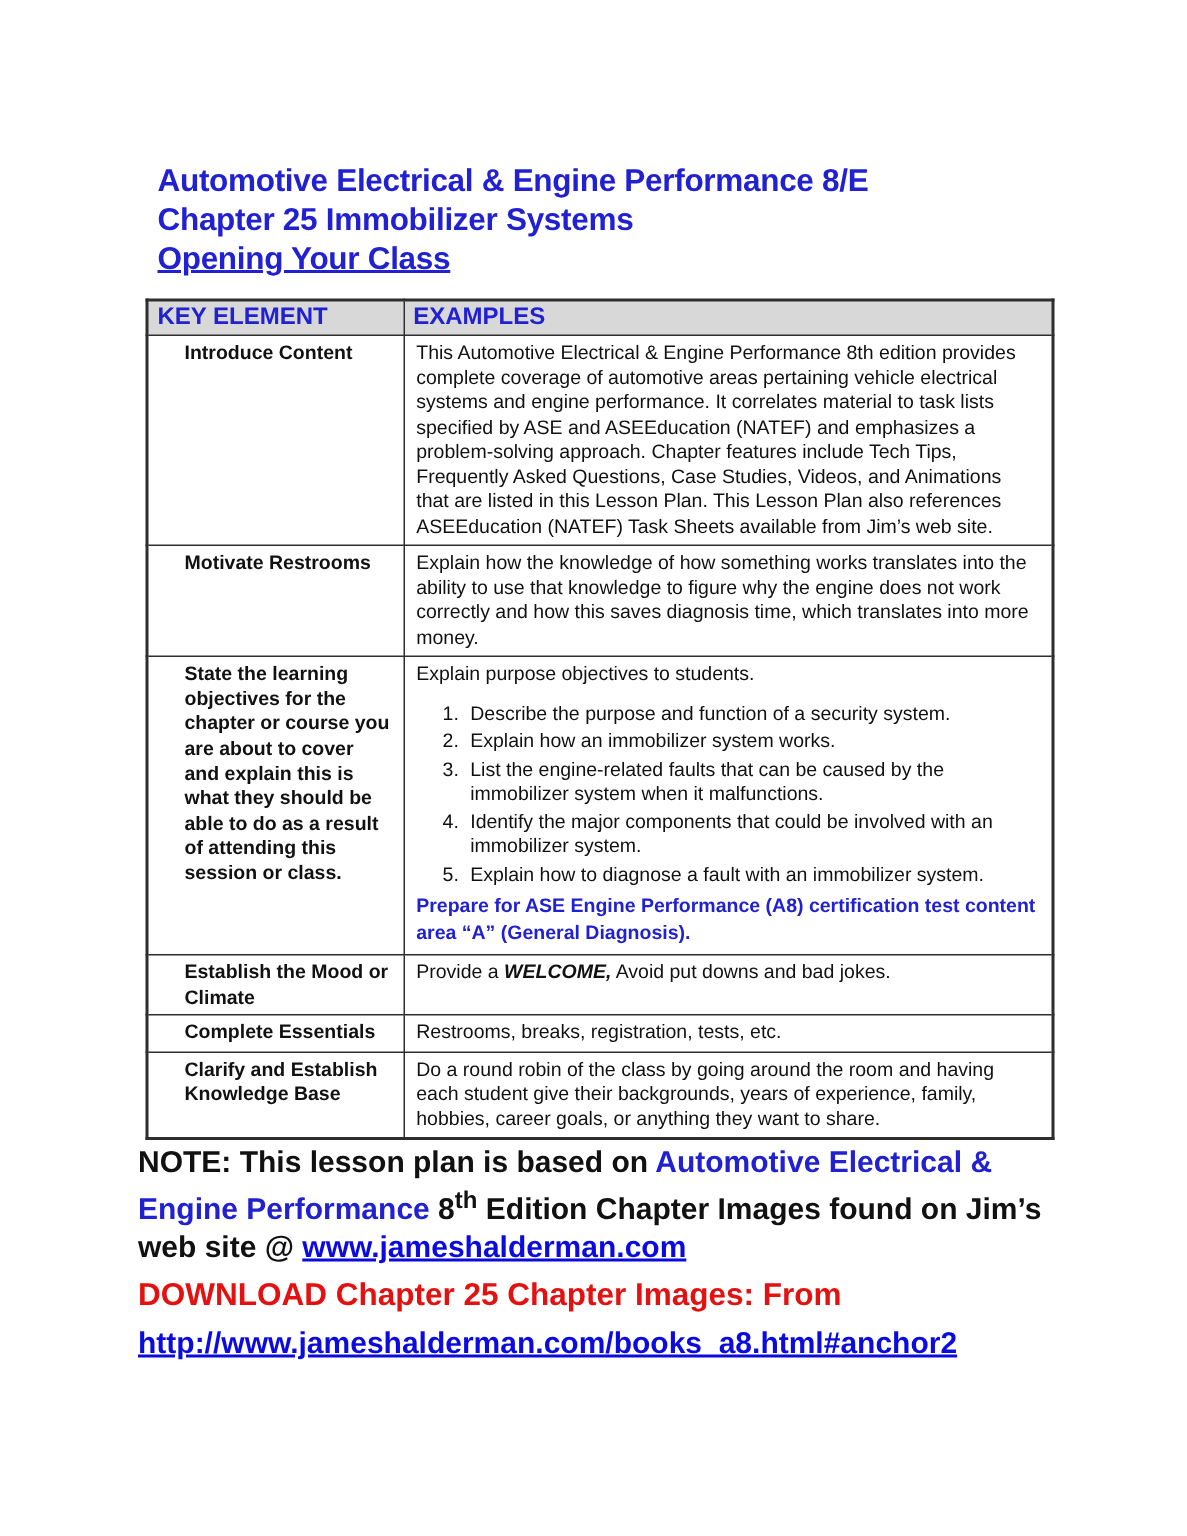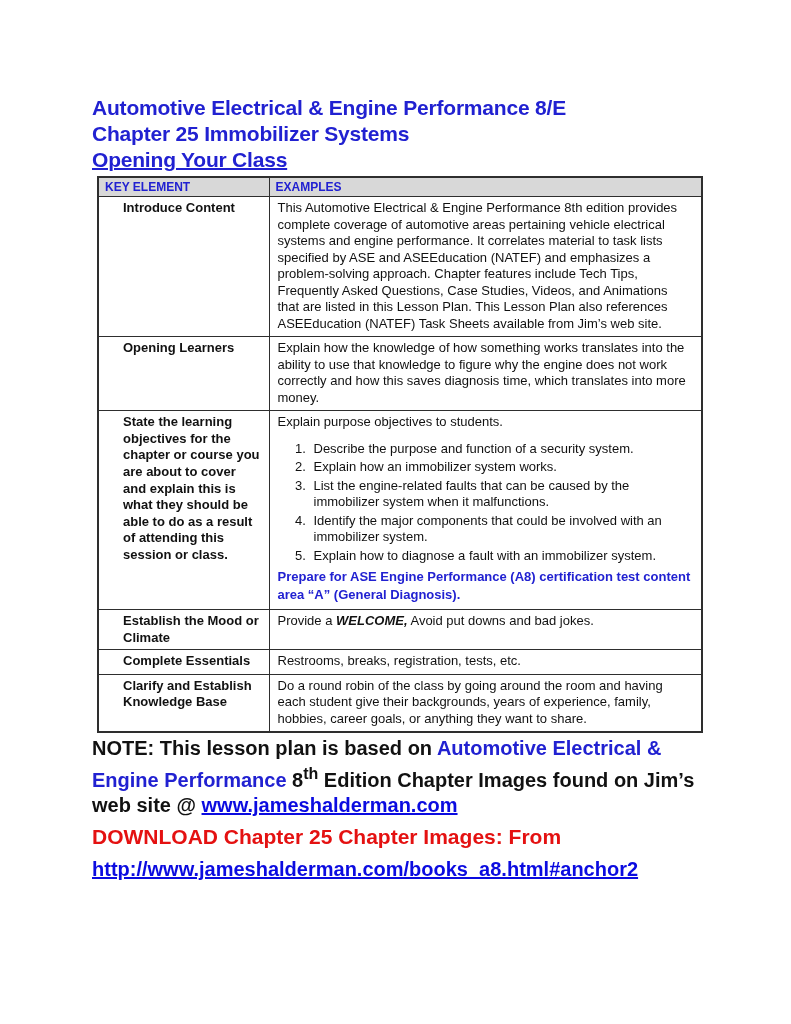--- a/index.html
+++ b/index.html
@@ -12,21 +12,21 @@
   *{box-sizing:border-box;}
   html,body{margin:0;padding:0;}
   body{
     width:791px;height:1024px;background:#ffffff;
     font-family:"Liberation Sans", sans-serif;
     color:#111;
     overflow:hidden;
   }
   .page{padding:95px 84px 0 92px;}
 
-  .doc-title{margin:0;}
+  .doc-title{margin:13px;}
   .doc-title .t-line{
     display:block;
     color:var(--heading-blue);
     font-weight:bold;
     font-size:21px;
     line-height:26px;
     letter-spacing:-0.2px;
   }
   .doc-title .t-underline{text-decoration:underline;text-decoration-thickness:2px;}
 
@@ -38,21 +38,21 @@
     font-size:13px;
   }
   .lesson-table th,.lesson-table td{
     border:1px solid var(--border-col);
     vertical-align:top;
     text-align:left;
   }
   .lesson-table th{
     background:var(--header-bg);
     color:var(--heading-blue);
-    font-size:12px;
+    font-size:16px;
     padding:2px 6px;
   }
   th.col-key{width:171px;}
   td.key-cell{
     font-weight:bold;
     padding:3px 8px 3px 24px;
     line-height:1.28;
   }
   td.example-cell{
     padding:3px 10px 4px 8px;
@@ -124,21 +124,21 @@
         <th class="col-key">KEY ELEMENT</th>
         <th>EXAMPLES</th>
       </tr>
     </thead>
     <tbody>
       <tr class="row-intro">
         <td class="key-cell">Introduce Content</td>
         <td class="example-cell">This Automotive Electrical &amp; Engine Performance 8th edition provides complete coverage of automotive areas pertaining vehicle electrical systems and engine performance.  It correlates material to task lists specified by ASE and ASEEducation (NATEF) and emphasizes a problem-solving approach.  Chapter features include Tech Tips, Frequently Asked Questions, Case Studies, Videos, and Animations that are listed in this Lesson Plan.  This Lesson Plan also references ASEEducation (NATEF) Task Sheets available from Jim’s web site.</td>
       </tr>
       <tr>
-        <td class="key-cell">Opening Learners</td>
+        <td class="key-cell">Motivate Restrooms</td>
         <td class="example-cell">Explain how the knowledge of how something works translates into the ability to use that knowledge to figure why the engine does not work correctly and how this saves diagnosis time, which translates into more money.</td>
       </tr>
       <tr class="row-objectives">
         <td class="key-cell">State the learning objectives for the chapter or course you are about to cover and explain this is what they should be able to do as a result of attending this session or class.</td>
         <td class="example-cell">
           <div>Explain purpose objectives to students.</div>
           <ol class="objectives">
             <li>Describe the purpose and function of a security system.</li>
             <li>Explain how an immobilizer system works.</li>
             <li>List the engine-related faults that can be caused by the immobilizer system when it malfunctions.</li>

